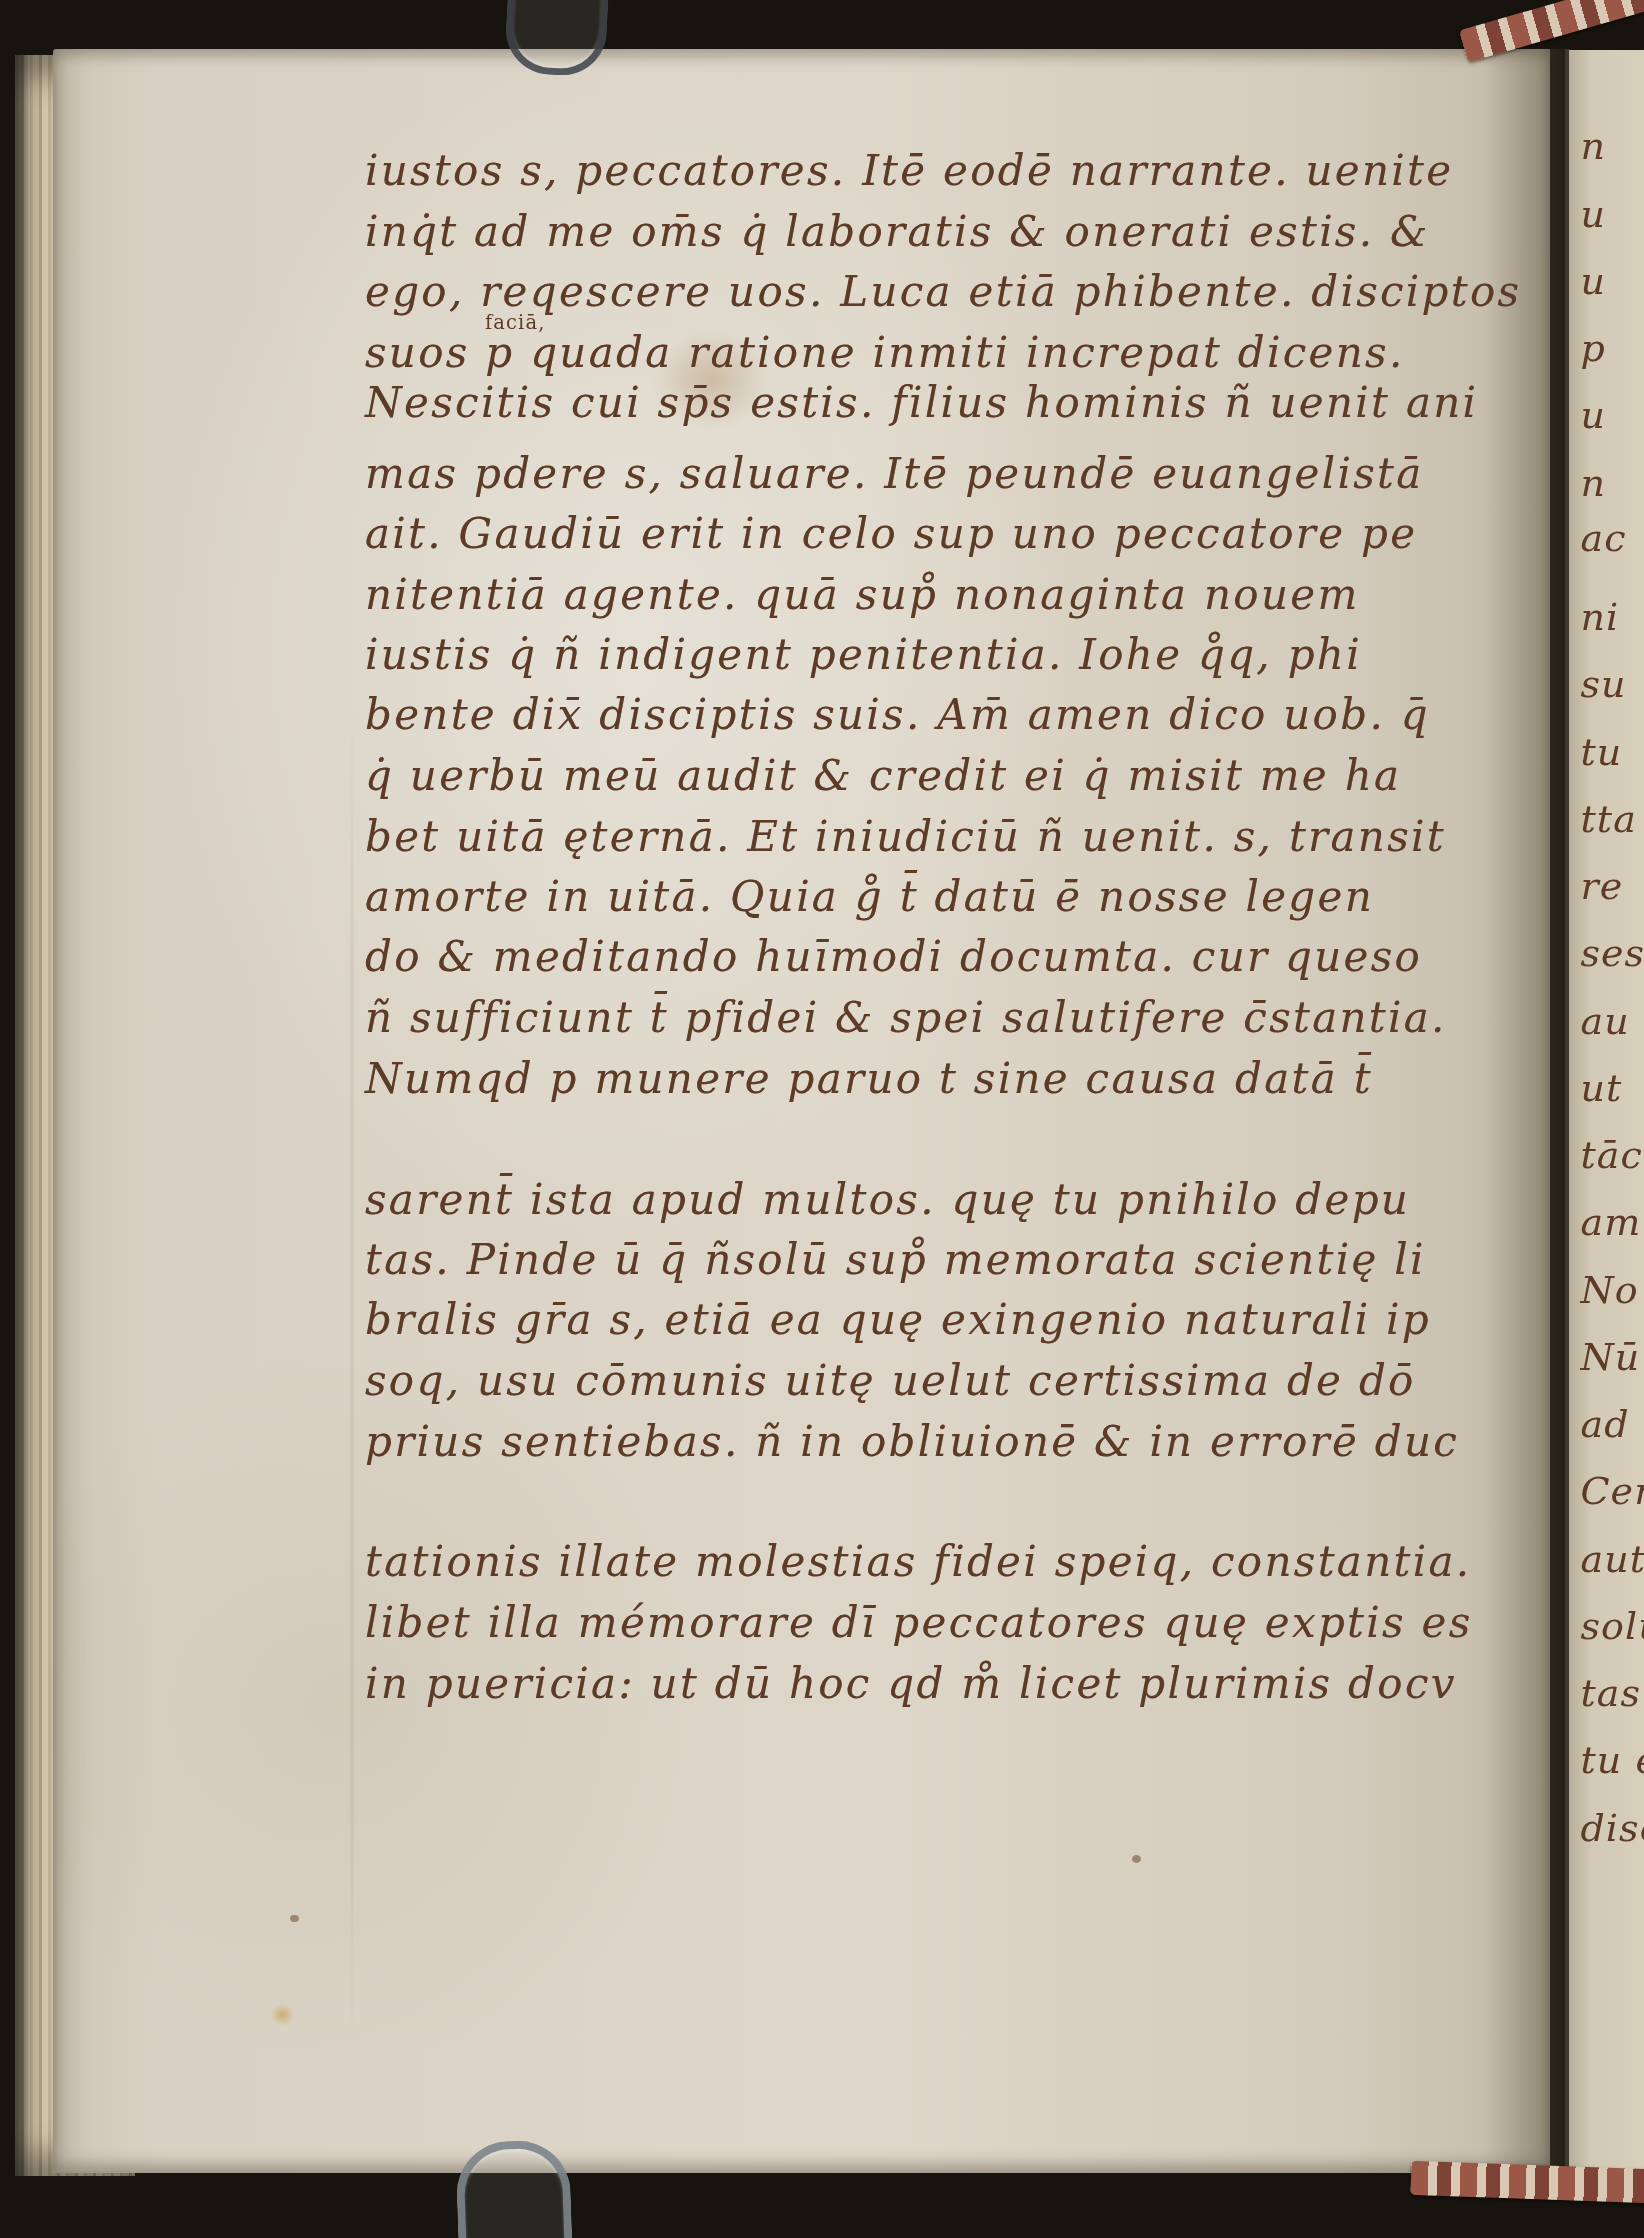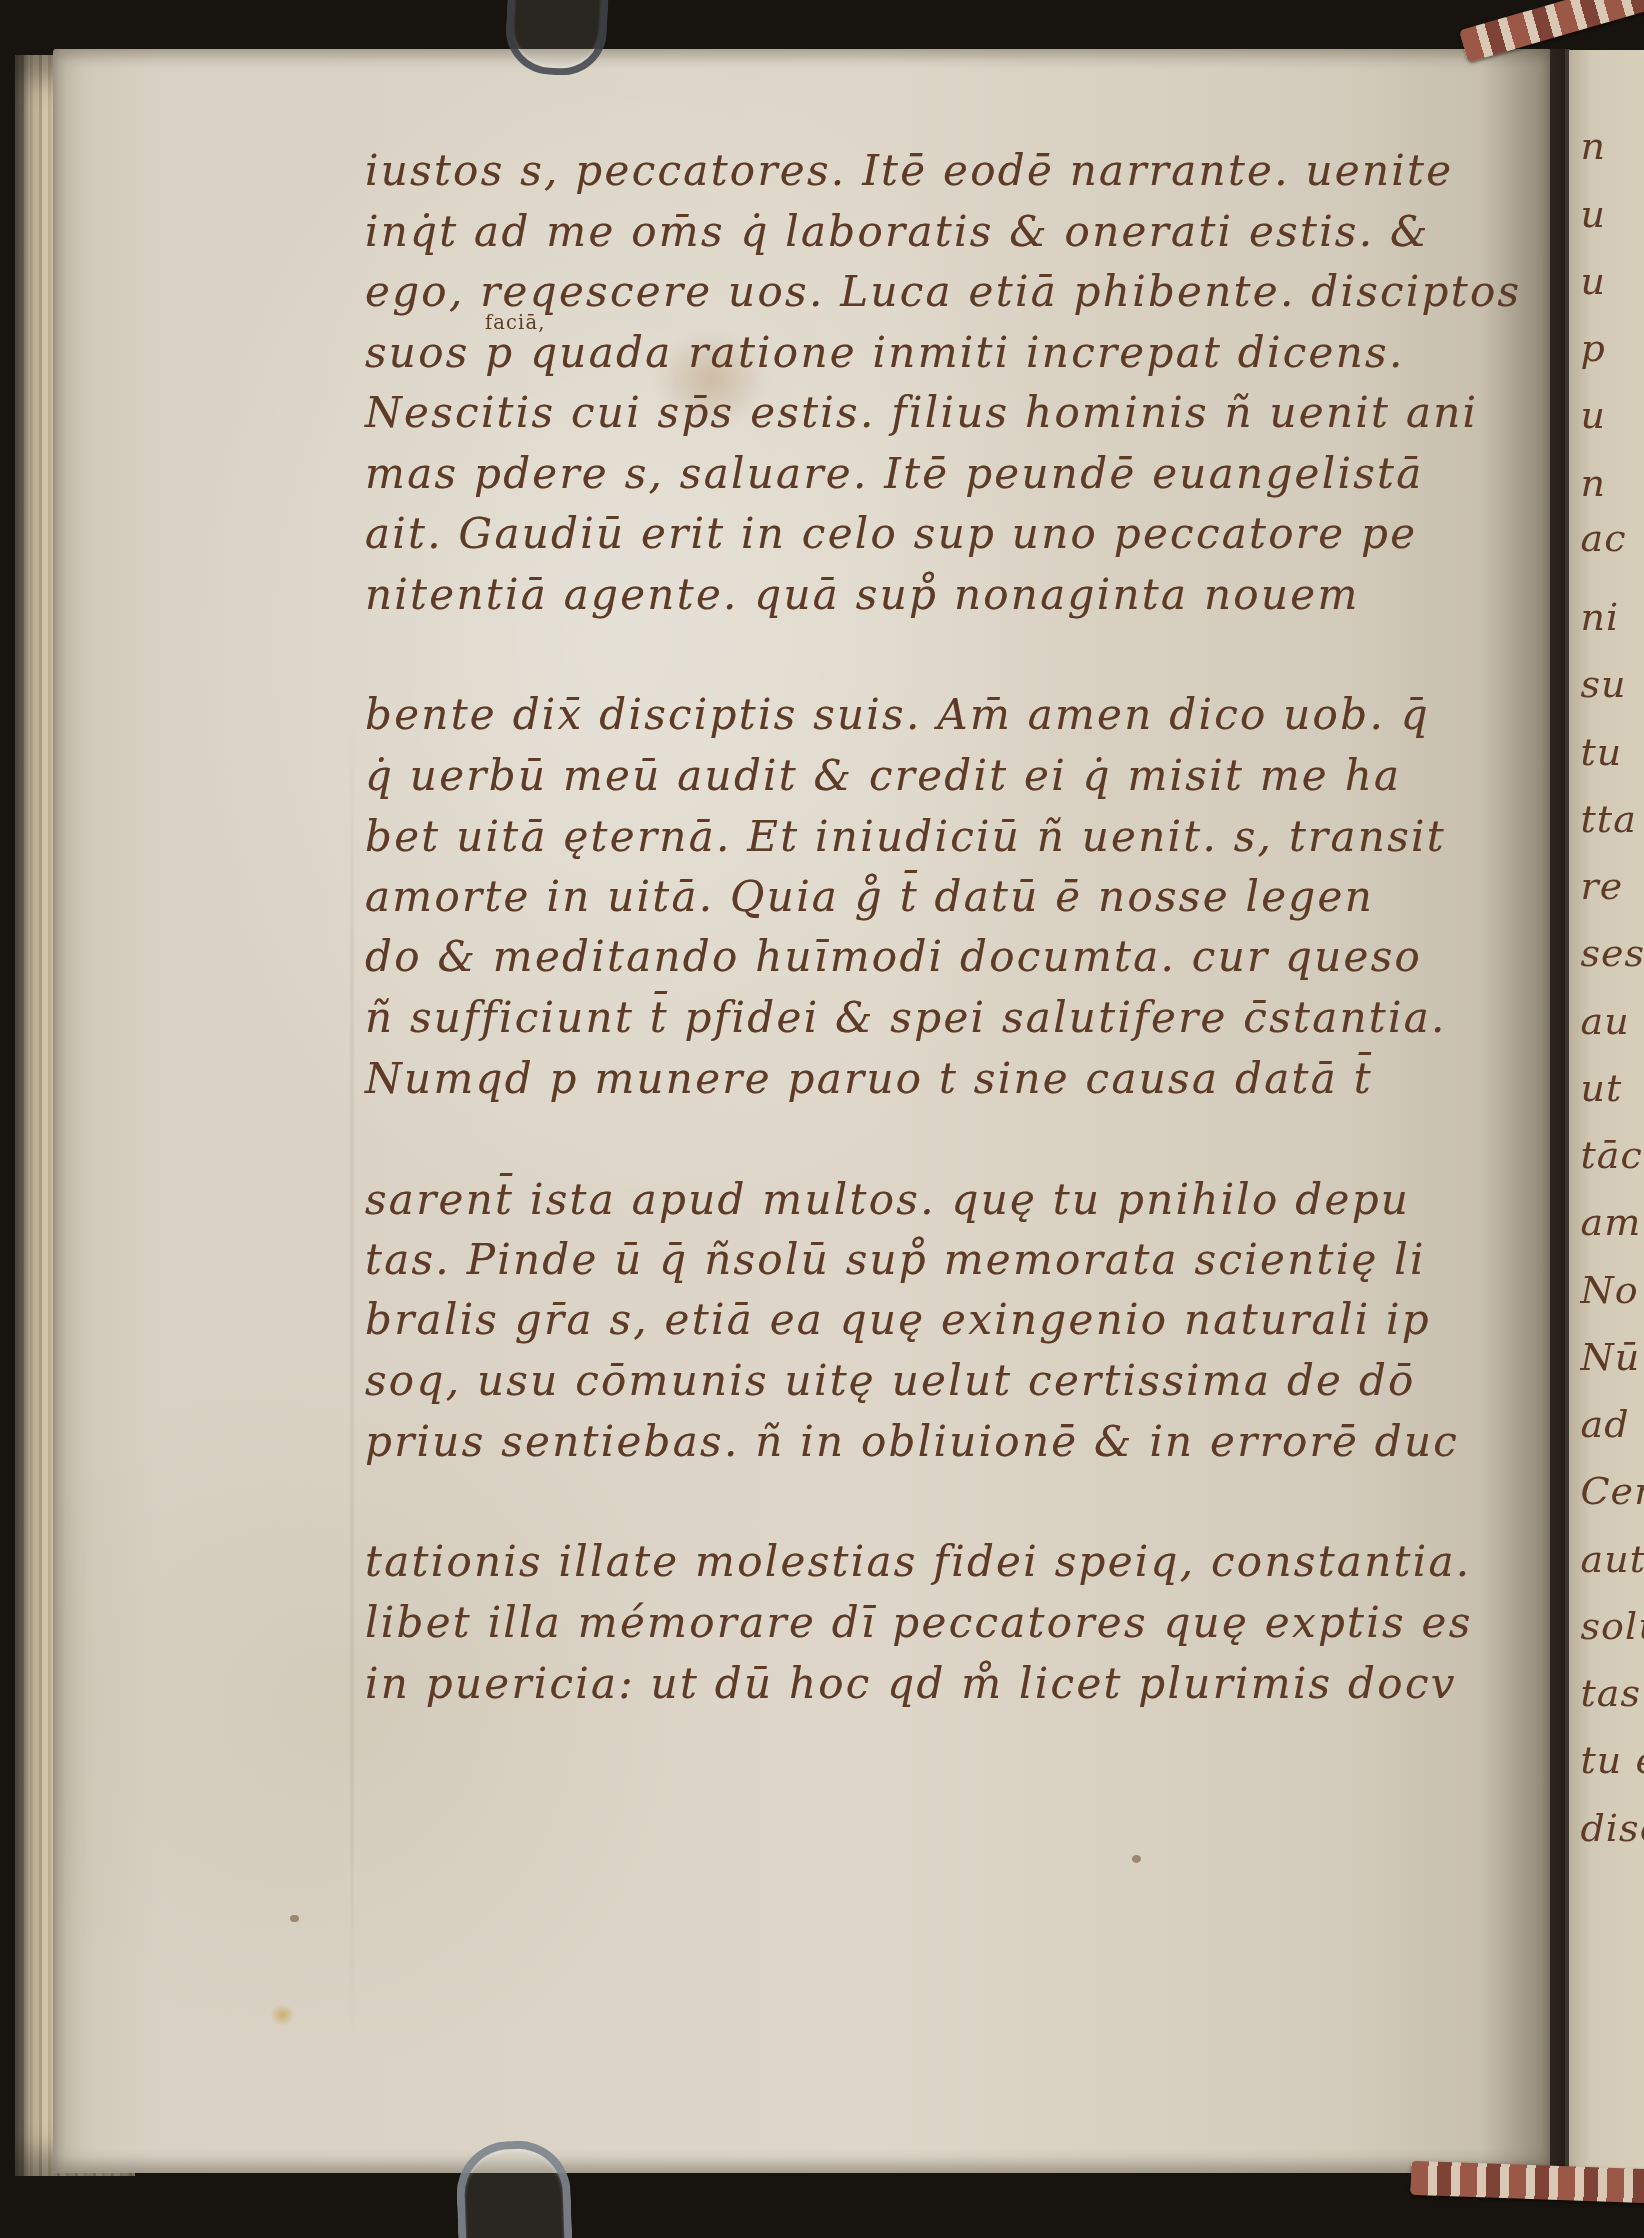--- a/index.html
+++ b/index.html
@@ -95,24 +95,25 @@
     <div class="spot-amber"></div>
     <div class="speck-a"></div>
     <div class="speck-b"></div>
   </div>
 
   <div class="text-block">
     <div class="t-line" style="top:140px">iustos s, peccatores. Itē eodē narrante. uenite</div>
     <div class="t-line" style="top:201px">inq̇t ad me om̄s q̇ laboratis &amp; onerati estis. &amp;</div>
     <div class="t-line" style="top:261px">ego, reqescere uos. Luca etiā phibente. disciptos</div>
     <div class="t-line" style="top:322px">suos p quada ratione inmiti increpat dicens.</div>
-    <div class="t-line" style="top:382px">Nescitis cui sp̄s estis. filius hominis ñ uenit ani</div>
+    <div class="t-line" style="top:372px">Nescitis cui sp̄s estis. filius hominis ñ uenit ani</div>
     <div class="t-line" style="top:443px">mas pdere s, saluare. Itē peundē euangelistā</div>
     <div class="t-line" style="top:503px">ait. Gaudiū erit in celo sup uno peccatore pe</div>
     <div class="t-line" style="top:564px">nitentiā agente. quā sup̊ nonaginta nouem</div>
+    <div class="t-line" style="top:624px">iustis q̇ ñ indigent penitentia. Iohe q̊q, phi</div>
     <div class="t-line" style="top:684px">bente dix̄ disciptis suis. Am̄ amen dico uob. q̄</div>
     <div class="t-line" style="top:745px">q̇ uerbū meū audit &amp; credit ei q̇ misit me ha</div>
     <div class="t-line" style="top:806px">bet uitā ęternā. Et iniudiciū ñ uenit. s, transit</div>
     <div class="t-line" style="top:866px">amorte in uitā. Quia g̊ t̄ datū ē nosse legen</div>
     <div class="t-line" style="top:926px">do &amp; meditando huīmodi documta. cur queso</div>
     <div class="t-line" style="top:987px">ñ sufficiunt t̄ pfidei &amp; spei salutifere c̄stantia.</div>
     <div class="t-line" style="top:1048px">Numqd p munere paruo t sine causa datā t̄</div>
     <div class="t-line" style="top:1169px">sarent̄ ista apud multos. quę tu pnihilo depu</div>
     <div class="t-line" style="top:1229px">tas. Pinde ū q̄ ñsolū sup̊ memorata scientię li</div>
     <div class="t-line" style="top:1289px">bralis gr̄a s, etiā ea quę exingenio naturali ip</div>

